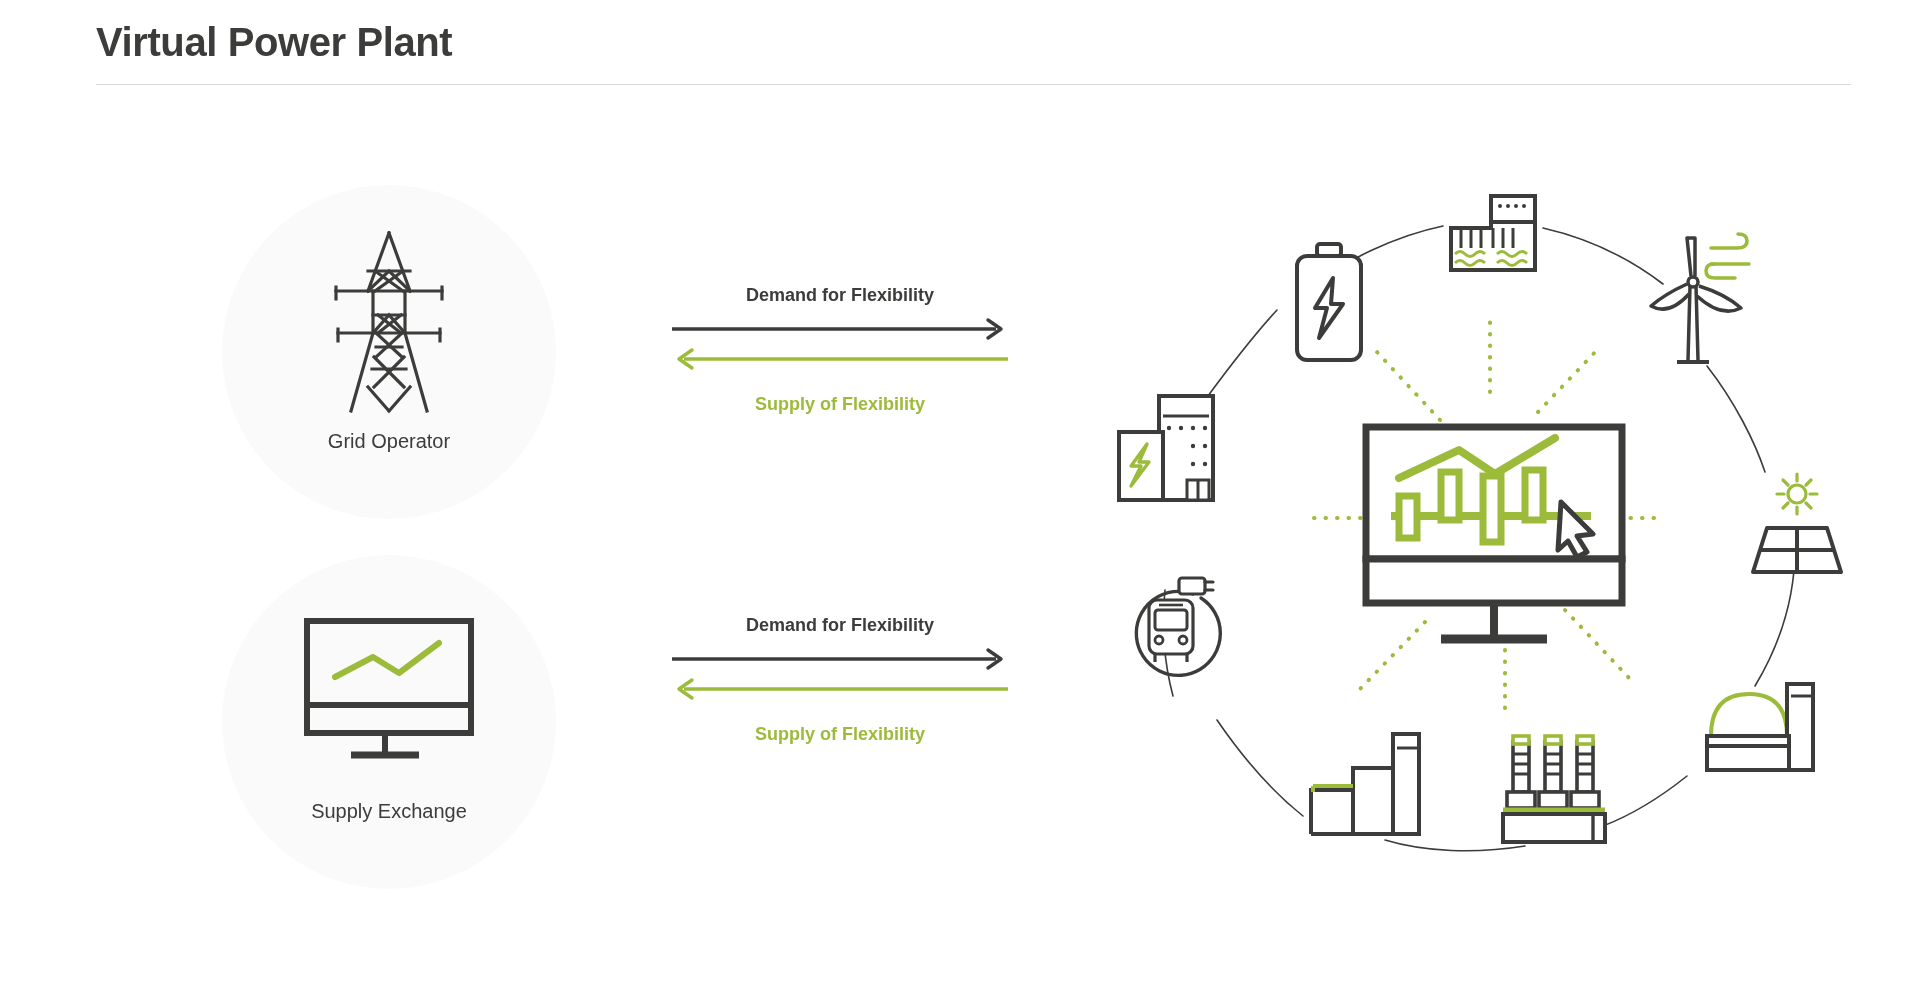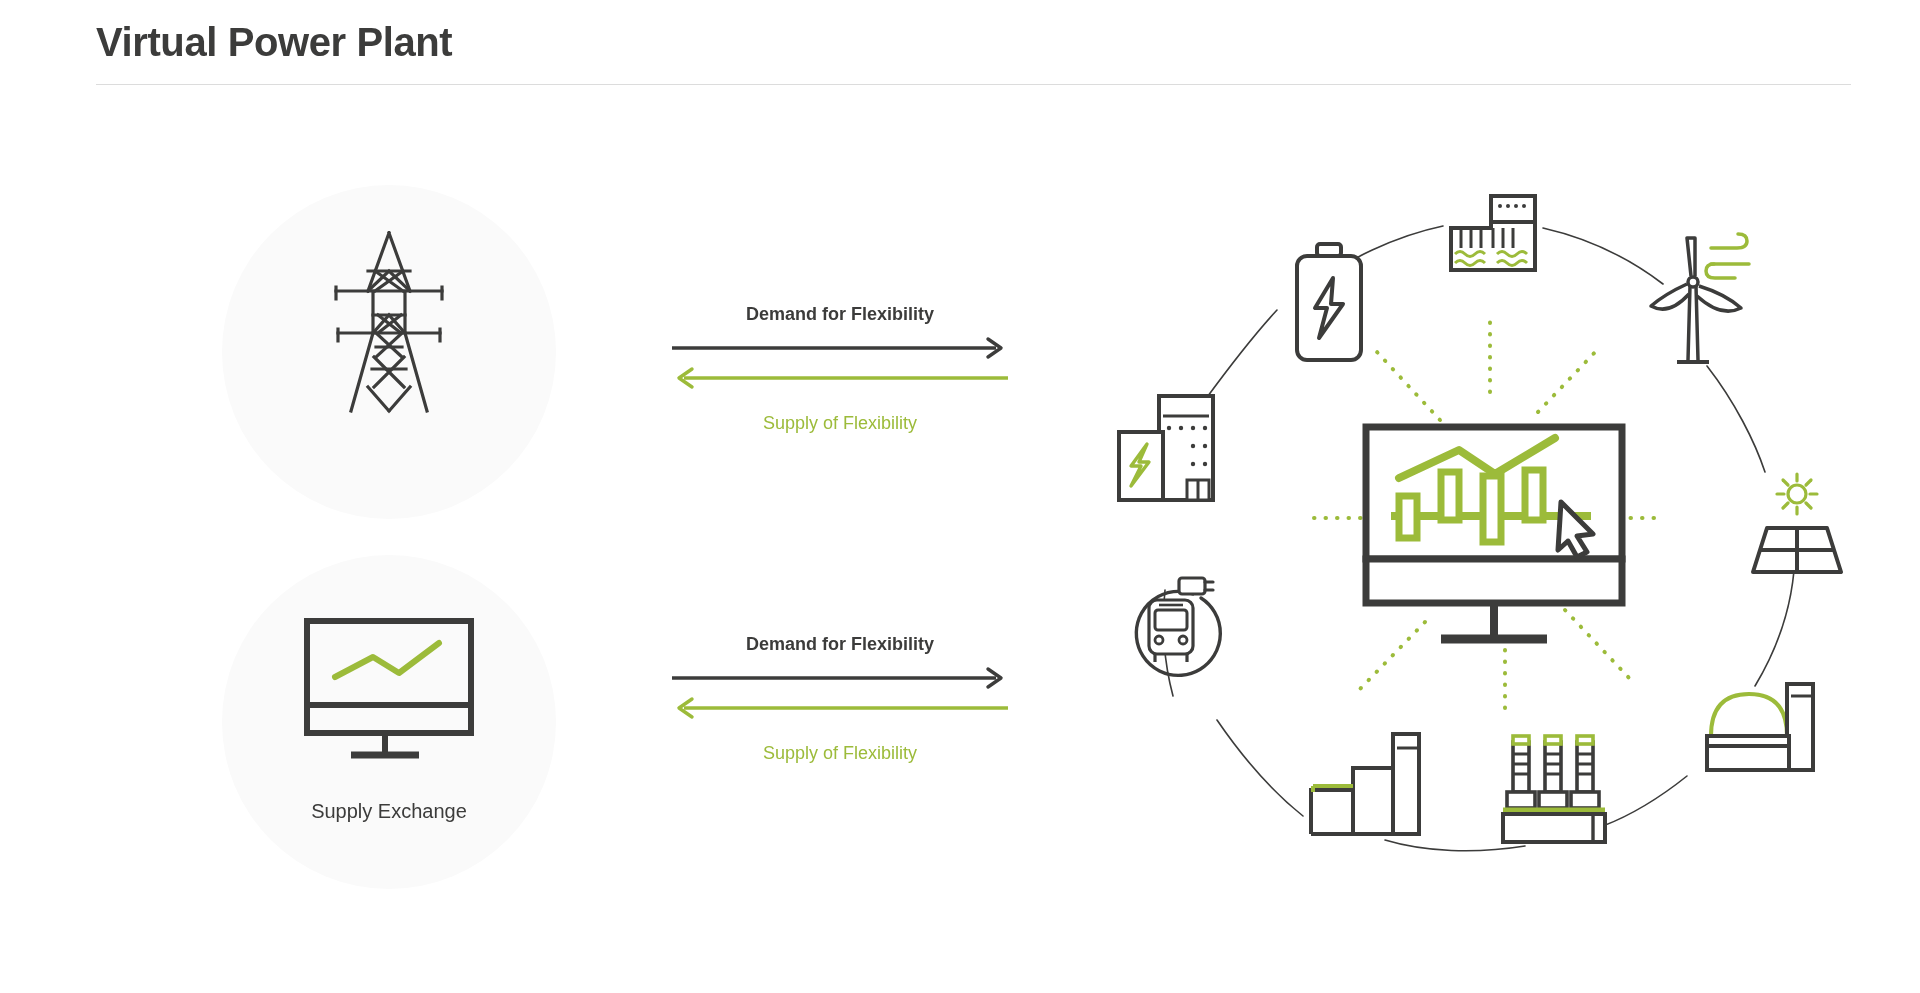--- a/index.html
+++ b/index.html
@@ -41,32 +41,32 @@
   .actor-label{
     position:absolute;left:0;right:0;top:245px;
     text-align:center;
     font-size:20px;
     color:#3c3c3b;
   }
   #actor-grid-operator{left:222px;top:185px;}
   #actor-energy-exchange{left:222px;top:555px;}
 
   
-  .flowgroup{position:absolute;width:340px;height:130px;margin-top:19px;}
+  .flowgroup{position:absolute;width:340px;height:130px;}
   #flow-top{left:670px;top:285px;}
   #flow-bottom{left:670px;top:615px;}
 
   .flow-label-demand{
     position:absolute;left:0;right:0;top:0;
     text-align:center;font-size:18px;font-weight:bold;
     color:#3c3c3b;white-space:nowrap;
   }
   .flow-label-supply{
     position:absolute;left:0;right:0;bottom:0;
-    text-align:center;font-size:18px;font-weight:normal;
+    text-align:center;font-size:18px;font-weight:bold;
     color:#9cbb3a;white-space:nowrap;
   }
   .flow-arrows{
     position:absolute;left:0;top:30px;width:340px;height:62px;
   }
 
   
   #vpp-ring{
     position:absolute;left:1095px;top:180px;width:790px;height:690px;
   }
@@ -102,20 +102,21 @@
       <path d="M55 106 L78 88 M78 106 L55 88"></path>
 
       <path d="M50 106 L28 184 M82 106 L104 184"></path>
       <path d="M53 120 L79 120 M49 142 L83 142"></path>
 
       <path d="M53 106 L79 130 M79 106 L53 130"></path>
       <path d="M51 130 L81 160 M81 130 L51 160"></path>
       <path d="M45 160 L66 184 M87 160 L66 184"></path>
     </svg>
   </div>
+  <div class="actor-label">Grid Operator</div>
 </div>
 
 <div class="actor" id="actor-energy-exchange">
   <div class="actor-icon">
     <svg width="172" height="150" viewBox="0 0 172 150" fill="none">
       <rect x="4" y="4" width="164" height="84" stroke="#3c3c3b" stroke-width="6"></rect>
       <rect x="4" y="88" width="164" height="28" stroke="#3c3c3b" stroke-width="6"></rect>
       <path d="M82 116 L82 136" stroke="#3c3c3b" stroke-width="6"></path>
       <path d="M48 138 L116 138" stroke="#3c3c3b" stroke-width="7"></path>
       <path d="M32 60 L70 40 L96 56 L136 26" stroke="#9cbb3a" stroke-width="6" stroke-linecap="round" stroke-linejoin="round"></path>

